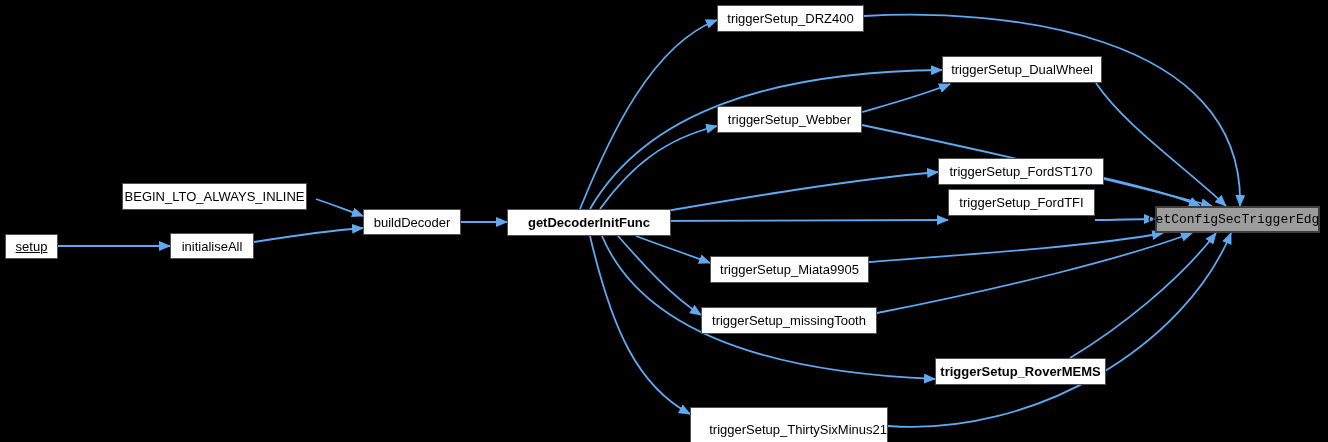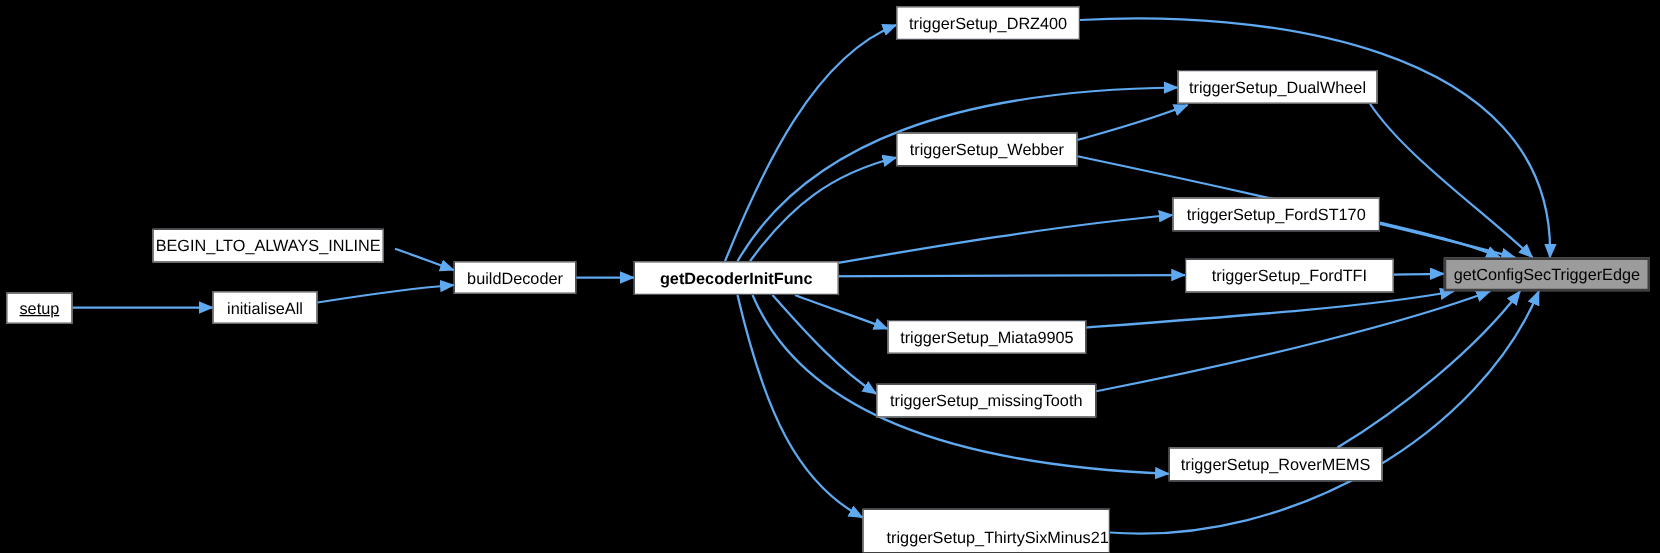--- a/index.html
+++ b/index.html
@@ -100,32 +100,32 @@
       </div>
       <div class="node" style="left: 942px; top: 56px; width: 160px; height: 27px;">
         <span>triggerSetup_DualWheel</span>
       </div>
       <div class="node" style="left: 717px; top: 106px; width: 145px; height: 27px;">
         <span>triggerSetup_Webber</span>
       </div>
       <div class="node" style="left: 938px; top: 158px; width: 166px; height: 27px;">
         <span>triggerSetup_FordST170</span>
       </div>
-      <div class="node" style="left: 948px; top: 207px; width: 167px; height: 27px;">
+      <div class="node" style="left: 948px; top: 189px; width: 147px; height: 27px;">
         <span>triggerSetup_FordTFI</span>
       </div>
       <div class="node" style="left: 710px; top: 256px; width: 159px; height: 27px;">
         <span>triggerSetup_Miata9905</span>
       </div>
       <div class="node" style="left: 701px; top: 307px; width: 176px; height: 27px; text-align: center;">
         <span>triggerSetup_missingTooth</span>
       </div>
-      <div class="node" style="left: 935px; top: 358px; width: 171px; height: 27px;">
+      <div class="node" style="left: 935px; top: 358px; width: 171px; height: 27px; font-weight: bold;">
         <span>triggerSetup_RoverMEMS</span>
       </div>
       <div class="node" style="left: 690px; top: 407px; width: 198px; height: 44px; justify-content: flex-end;">
         <span>triggerSetup_ThirtySixMinus21</span>
       </div>
-      <div class="node highlight" style="left: 1155px; top: 206px; width: 165px; height: 27px;">
+      <div class="node highlight" style="left: 1155px; top: 206px; width: 165px; height: 27px; font-family: Liberation Mono, monospace;">
         <span>getConfigSecTriggerEdge</span>
       </div>
     </div>
 </div>
 
 </body></html>

